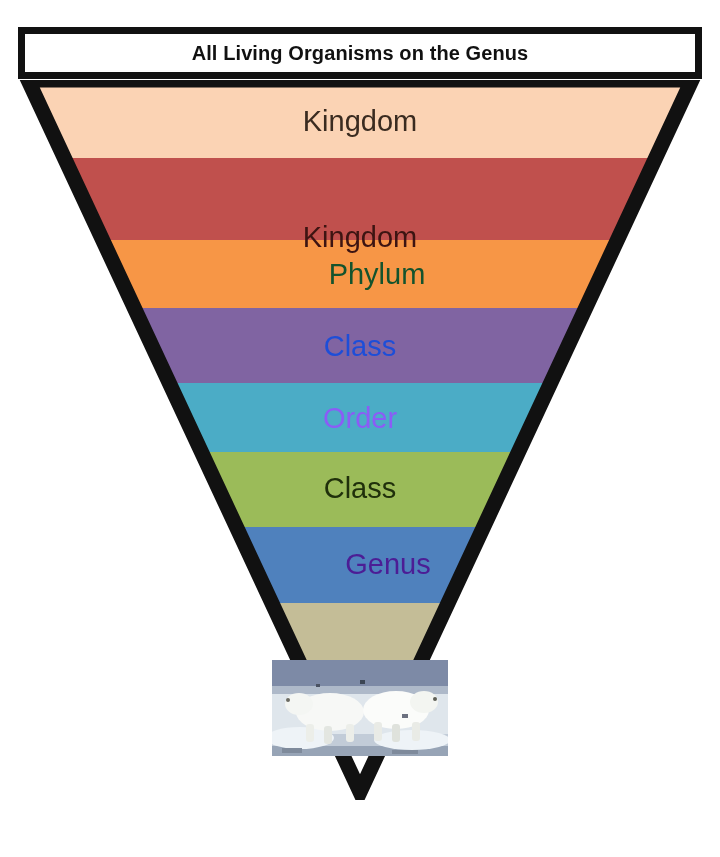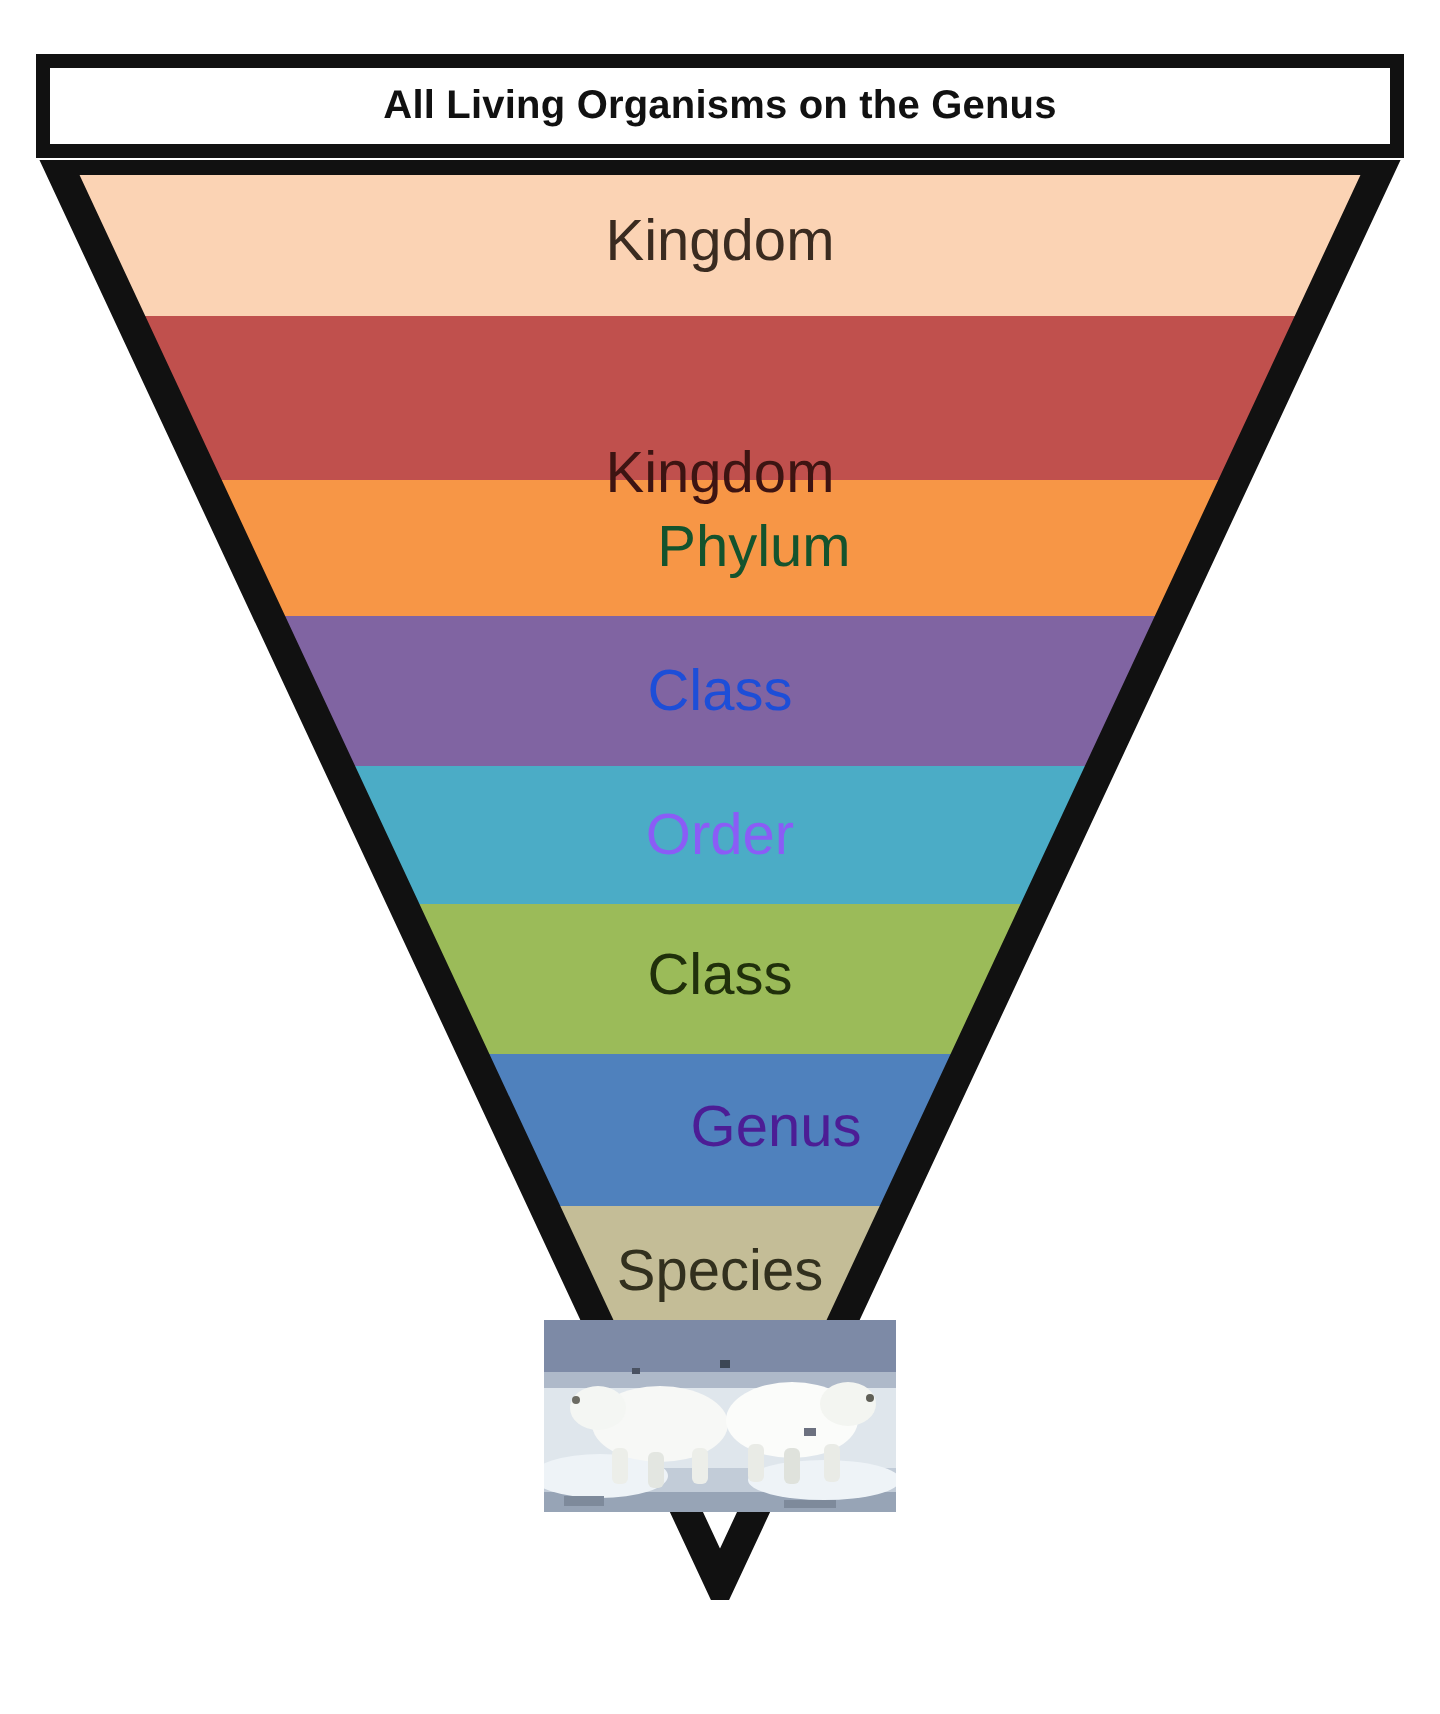--- a/index.html
+++ b/index.html
@@ -118,21 +118,20 @@
       <polygon points="28,0 692,0 360,712" fill="none" stroke="#111111" stroke-width="15" stroke-linejoin="miter"></polygon>
     </svg>
 
     <div class="band-label" style="top: 27px; color: rgb(58, 43, 32);">Kingdom</div>
     <div class="band-label" style="top: 105px; color: rgb(61, 20, 18); margin-top: 38px;">Kingdom</div>
     <div class="band-label" style="top: 180px; color: #14532d; padding-left: 17px;">Phylum</div>
     <div class="band-label" style="top: 252px; color: #1d4ed8;">Class</div>
     <div class="band-label" style="top: 324px; color: #8b5cf6;">Order</div>
     <div class="band-label" style="top: 394px; color: rgb(32, 48, 11);">Class</div>
     <div class="band-label" style="top: 470px; color: #4c1d95; margin-left: 28px;">Genus</div>
-    <div class="band-label" style="top: 542px; color: rgb(50, 48, 30);">Species</div>
   </div>
 
   <div class="photo">
     <svg class="photo-svg" width="176" height="96" viewBox="0 0 176 96">
 
       <rect x="0" y="0" width="176" height="30" fill="#7d8aa6"></rect>
       <rect x="0" y="26" width="176" height="12" fill="#aeb9c9"></rect>
 
       <rect x="0" y="34" width="176" height="62" fill="#dfe6ec"></rect>
       <rect x="0" y="74" width="176" height="22" fill="#c2ccd8"></rect>

